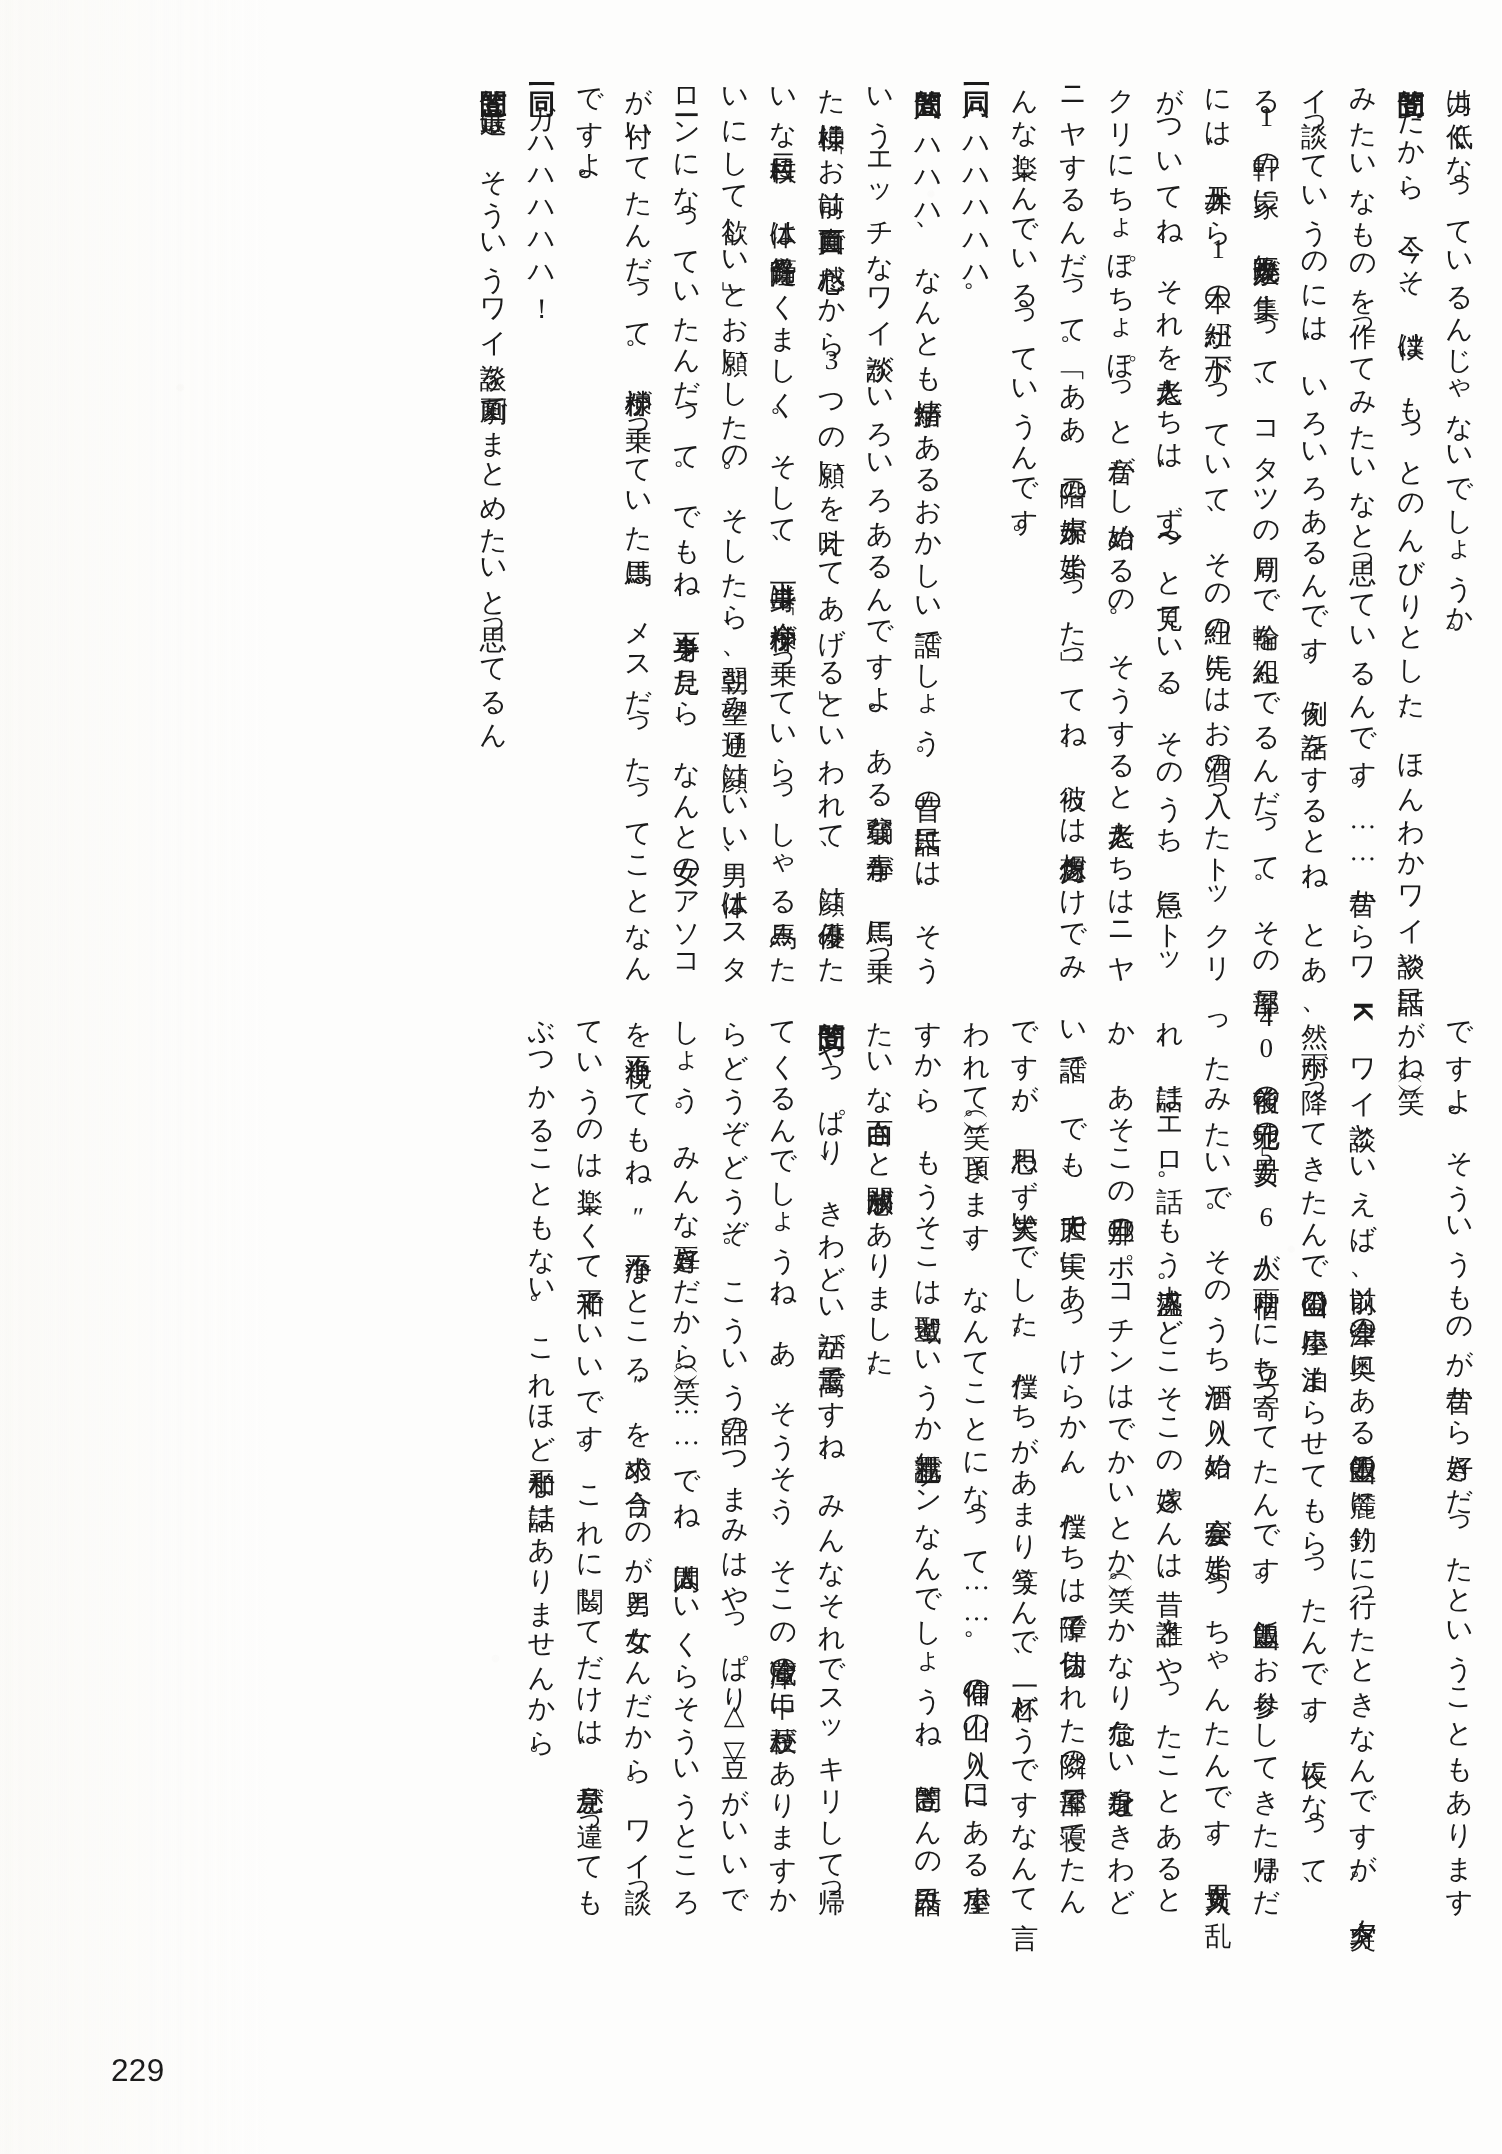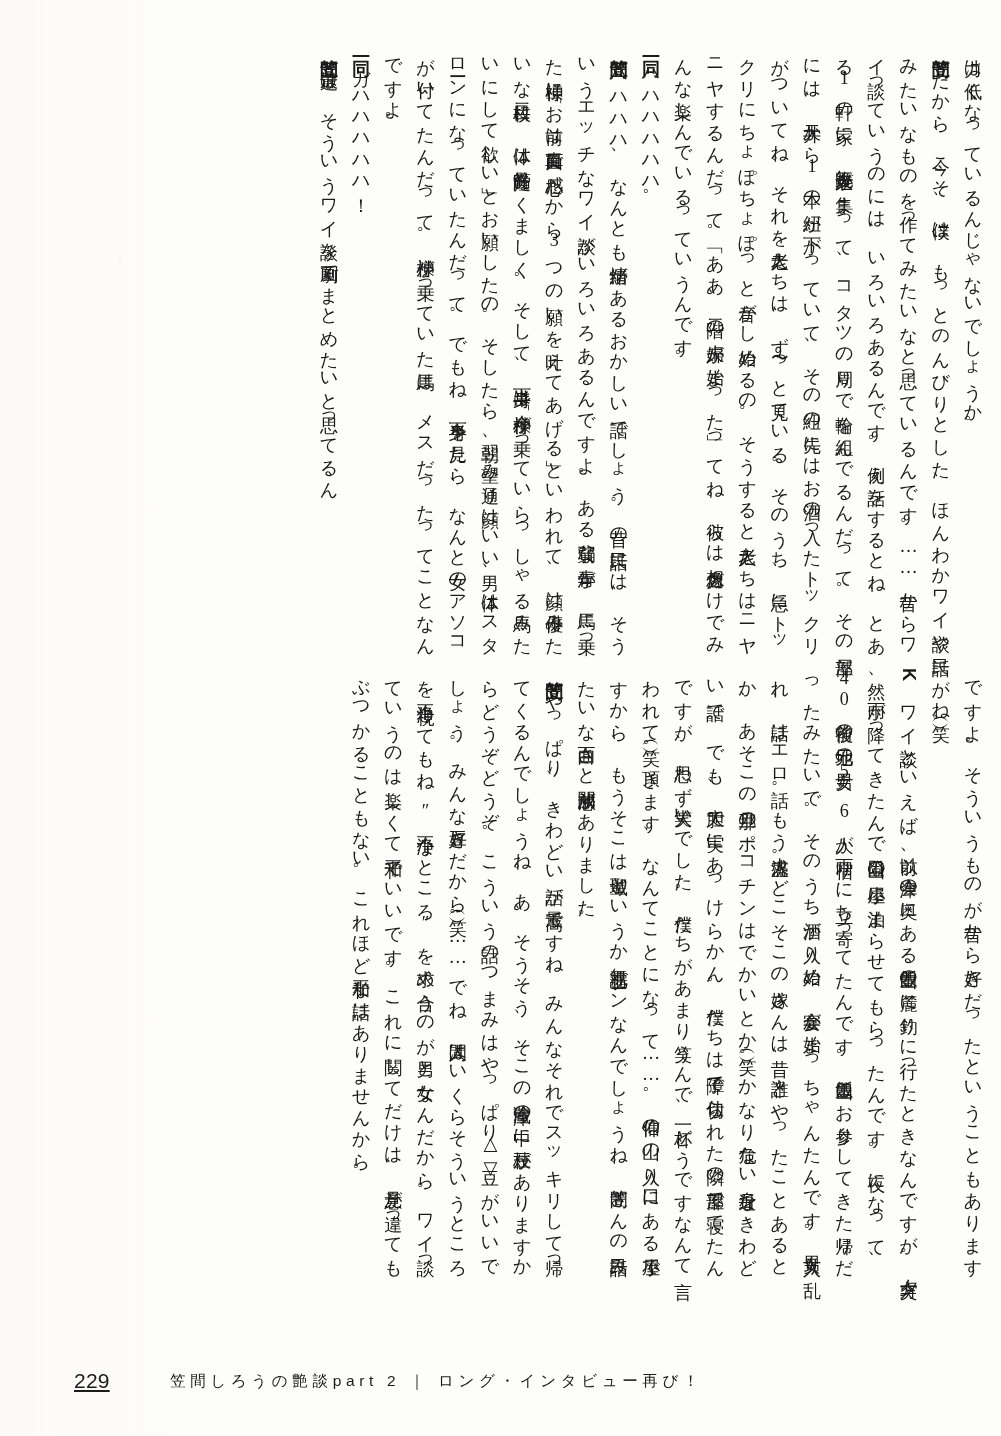--- a/index.html
+++ b/index.html
@@ -98,21 +98,20 @@
     padding-left: 74px;
     box-sizing: border-box;
     color: #1b1b1b;
   }
   .folio {
     font-family: "Liberation Sans", "DejaVu Sans", sans-serif;
     font-size: 21px;
     font-weight: 400;
     letter-spacing: 0.01em;
     min-width: 96px;
-    text-decoration: underline;
   }
   .running-head {
     font-family: "Liberation Sans", "DejaVu Sans", sans-serif;
     font-size: 15.5px;
     letter-spacing: 0.30em;
     white-space: nowrap;
   }
 </style>
 </head>
 <body>
@@ -142,16 +141,15 @@
     <p><span>ですよ。そういうものが昔から好きだったということもありますがね（笑）。</span></p>
 
     <p><span class="speaker-k">K</span><span class="gap"></span><span>ワイ談といえば、以前、会津の奥にある飯豊山の麓に釣りに行ったときなんですが。夕方突然、雨が降ってきたんで登山口の小屋に泊まらせてもらったんです。夜になって、40前後の地元の男女5、6人が雨宿りに立ち寄ってたんです。飯豊山にお参りしてきた帰りだったみたいで。そのうち酒が入り始め、宴会が始まっちゃんたんです。男女入り乱れ、話はエロ話。もう大盛況。どこそこの嫁さんは昔、誰々とやったことあるとか、あそこの旦那のポコチンはでかいとか（笑）。かなり危ない身近なきわどい話で。でも、大胆で実にあっけらかん。僕たちは障子で仕切られた隣の部屋で寝てたんですが、思わず大笑いでした。僕たちがあまり笑うんで、一杯どうですなんて言われて（笑）。頂きます、なんてことになって……。信仰の山の入り口にある小屋ですから、もうそこは聖域というか無礼講ゾーンなんでしょうね。笠間さんの民話みたいな面白さと開放感がありました。</span></p>
 
     <p><span class="speaker">笠間</span><span class="gap"></span><span>やっぱり、きわどい話が最高ですね。みんなそれでスッキリして帰ってくるんでしょうね。あ、そうそう、そこの冷蔵庫の中に枝豆がありますからどうぞどうぞ。こういう話のつまみはやっぱり△豆▽がいいでしょう。みんな豆好きだから（笑）。……でね、人間はいくらそういうところを不浄視してもね、″不浄なところ″を求め合うのが男と女なんだから。ワイ談っていうのは楽しくて平和でいいです。これに関してだけは、意見が違ってもぶつかることもない。これほど平和な話はありませんから。</span></p>
 
   </div>
 
   <div class="footer">
     <span class="folio">229</span>
-    <span class="running-head">笠間しろうの艶談part 2 ｜ ロング・インタビュー再び！</span>
   </div>
 
 </div>
 
 </body></html>

